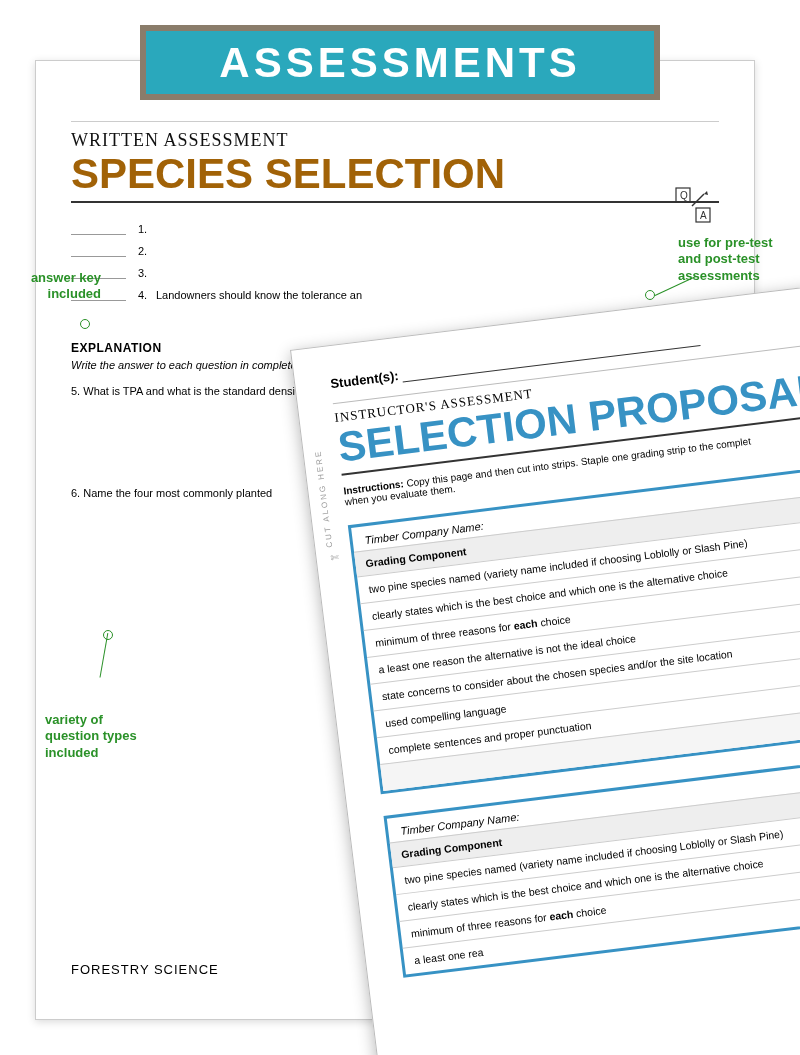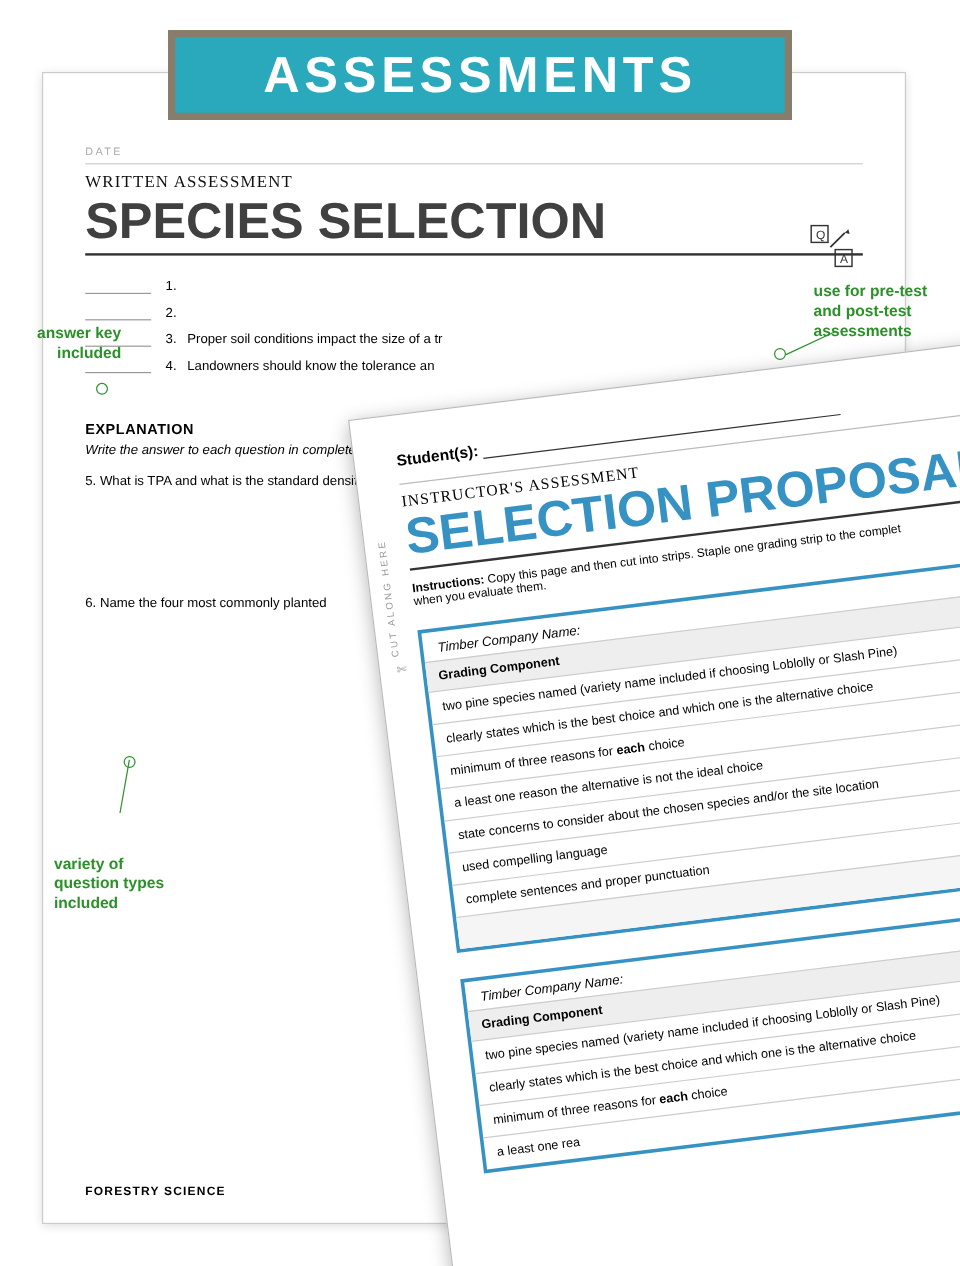--- a/index.html
+++ b/index.html
@@ -6,31 +6,31 @@
 body { width:800px; height:1055px; background:#fff; font-family:Arial,Helvetica,sans-serif; position:relative; overflow:hidden; }
 
 
 .banner { position:absolute; left:140px; top:25px; width:520px; height:75px; background:#2aa8bc; border:6px solid #8a7c6a; display:flex; align-items:center; justify-content:center; z-index:30; }
 .banner-text { color:#fff; font-size:42px; font-weight:700; letter-spacing:4px; font-family:Arial,sans-serif; }
 
 
 .sheet-back { position:absolute; left:35px; top:60px; width:720px; height:960px; background:#fff; border:1px solid #ccc; box-shadow:0 2px 8px rgba(0,0,0,0.15); padding:60px 35px 30px 35px; z-index:10; }
 .date-label { font-size:9px; letter-spacing:2px; color:#aaa; margin-bottom:5px; }
 .hr1 { border:none; border-top:1px solid #ccc; margin-bottom:8px; }
-.written { font-size:14px; letter-spacing:1px; font-family:Georgia,serif; color:#111; }
-.species { font-size:42px; font-weight:900; color:#404040; letter-spacing:0px; font-family:Arial,sans-serif; line-height:1; margin-top:2px; }
+.written { font-size:18px; letter-spacing:1px; font-family:Georgia,serif; color:#111; }
+.species { font-size:42px; font-weight:900; color:#a16207; letter-spacing:0px; font-family:Arial,sans-serif; line-height:1; margin-top:2px; }
 .hr2 { border:none; border-top:2px solid #333; margin-top:6px; margin-bottom:20px; }
 .sec-title { font-size:12px; font-weight:700; letter-spacing:0.5px; margin-bottom:4px; }
 .sec-instr { font-size:11px; font-style:italic; margin-bottom:14px; }
 .q-row { display:flex; font-size:11px; margin-bottom:10px; }
 .q-blank { width:55px; border-bottom:1px solid #999; margin-right:12px; flex-shrink:0; }
 .q-num { width:18px; flex-shrink:0; }
 .q-text { flex:1; }
 .exp-q { font-size:11px; margin-bottom:10px; }
-.footer-back { position:absolute; bottom:20px; left:35px; font-size:10px; letter-spacing:1px; font-weight:700; }
+.footer-back { position:absolute; bottom:42px; left:35px; font-size:13px; letter-spacing:1px; font-weight:400; }
 .pencil-icon { position:absolute; right:40px; top:125px; width:40px; height:40px; }
 
 
 .sheet-front-wrap { position:absolute; left:290px; top:350px; width:700px; height:900px; transform:rotate(-7deg); transform-origin:top left; z-index:20; }
 .sheet-front { width:700px; height:900px; background:#fff; border:1px solid #bbb; box-shadow:0 4px 16px rgba(0,0,0,0.3); padding:30px 35px; position:relative; }
 .student-line { font-size:13px; font-weight:700; margin-bottom:12px; font-family:Arial,sans-serif; }
 .student-line .ul { display:inline-block; width:300px; border-bottom:1px solid #333; vertical-align:bottom; }
 .hr3 { border:none; border-top:1px solid #bbb; margin-bottom:6px; }
 .instr-assess { font-size:13px; letter-spacing:1px; font-family:Georgia,serif; }
 .selprop { font-size:42px; font-weight:900; color:#3792c4; font-family:Arial,sans-serif; line-height:0.95; margin-top:2px; white-space:nowrap; }
@@ -56,21 +56,20 @@
 
 </style>
 </head>
 <body>
 
 <div class="banner">
   <div class="banner-text">ASSESSMENTS</div>
 </div>
 
 <div class="sheet-back">
-  <div class="date-label">DATE</div>
   <hr class="hr1">
   <div class="written">WRITTEN ASSESSMENT</div>
   <div class="species">SPECIES SELECTION</div>
   <hr class="hr2">
 
   <svg class="pencil-icon" viewBox="0 0 40 40">
     <rect x="2" y="2" width="14" height="14" fill="none" stroke="#333" stroke-width="1.2"></rect>
     <text x="6" y="13" font-size="10" fill="#333">Q</text>
     <rect x="22" y="22" width="14" height="14" fill="none" stroke="#333" stroke-width="1.2"></rect>
     <text x="26" y="33" font-size="10" fill="#333">A</text>
@@ -83,21 +82,20 @@
     <div class="q-blank"></div>
     <div class="q-num">1.</div>
   </div>
   <div class="q-row">
     <div class="q-blank"></div>
     <div class="q-num">2.</div>
   </div>
   <div class="q-row">
     <div class="q-blank"></div>
     <div class="q-num">3.</div>
-    <div class="q-text">Proper soil conditions impact the size of a tr</div>
   </div>
   <div class="q-row">
     <div class="q-blank"></div>
     <div class="q-num">4.</div>
     <div class="q-text">Landowners should know the tolerance an</div>
   </div>
 
   <div style="height:30px"></div>
   <div class="sec-title">EXPLANATION</div>
   <div class="sec-instr">Write the answer to each question in complete se</div>

